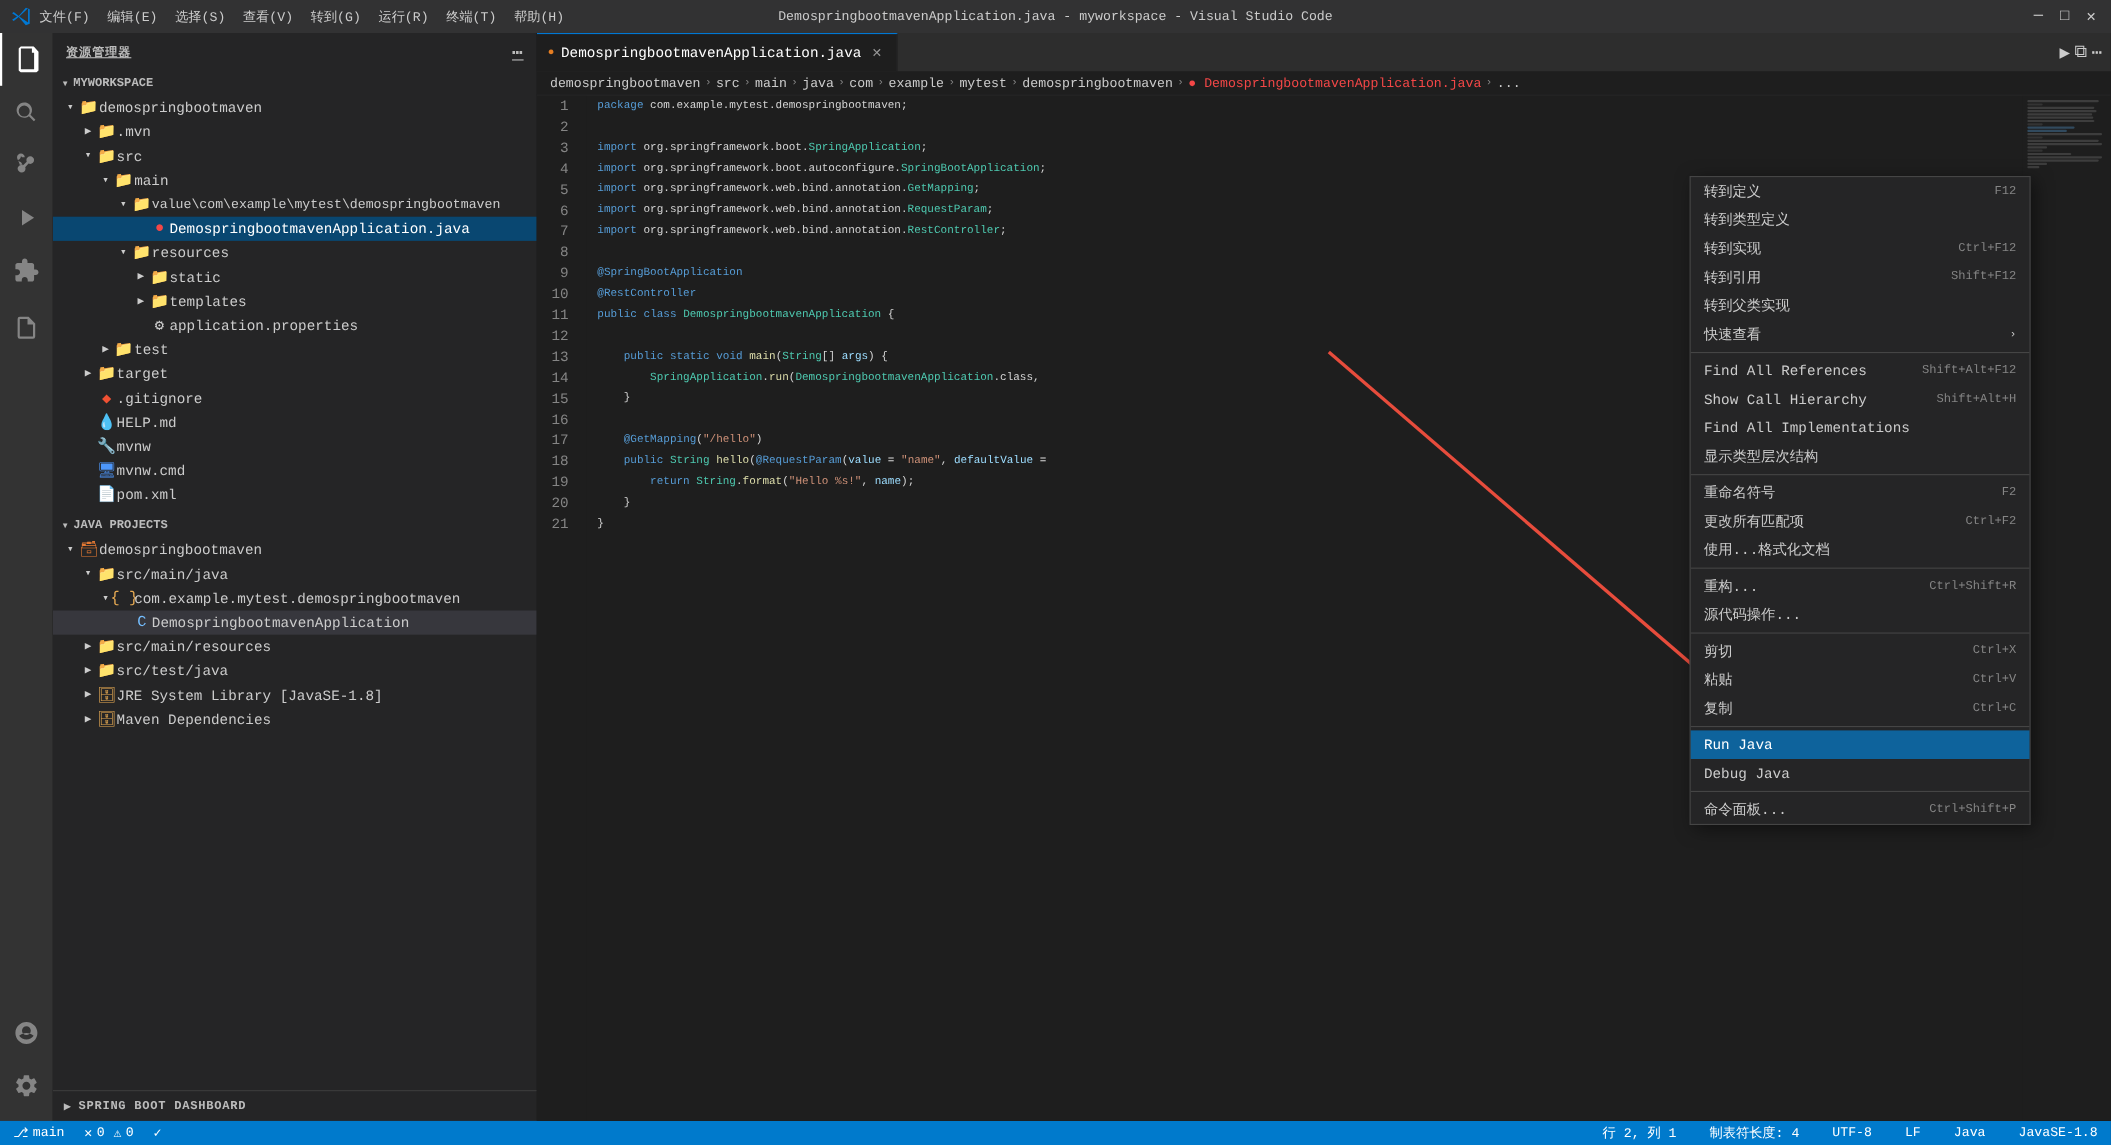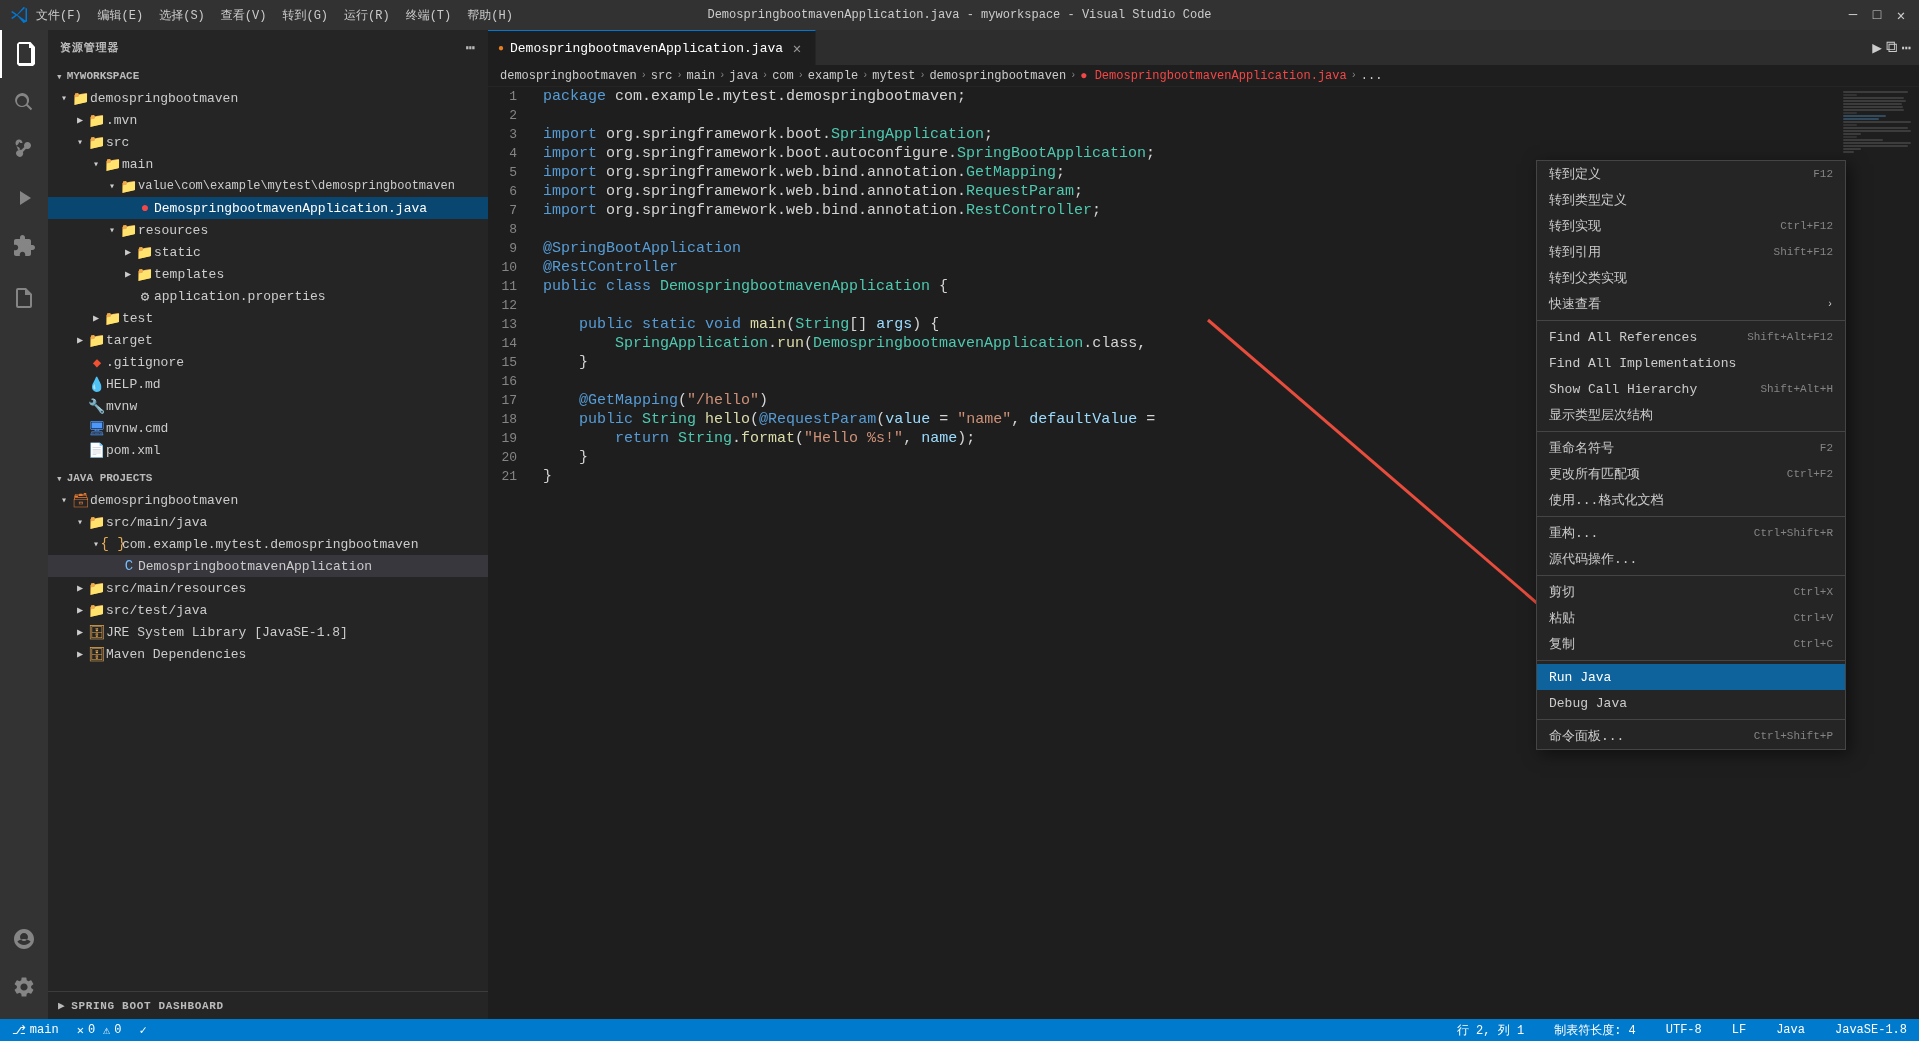--- a/index.html
+++ b/index.html
@@ -116,20 +116,21 @@
       display: flex;
       align-items: center;
       justify-content: space-between;
       padding: 0 12px;
       color: #bbbbbb;
       font-size: 11px;
       font-weight: 700;
       letter-spacing: 0.08em;
       text-transform: uppercase;
       flex-shrink: 0;
+      text-decoration: underline;
     }
     .sidebar-header-actions {
       display: flex;
       gap: 6px;
     }
     .sidebar-content {
       flex: 1;
       overflow-y: auto;
       overflow-x: hidden;
     }
@@ -294,21 +295,21 @@
       flex: 1;
       overflow: hidden;
       padding-left: 10px;
       line-height: 19px;
     }
     .code-line {
       height: 19px;
       display: flex;
       align-items: center;
       white-space: pre;
-      font-size: 15px;
+      font-size: 10px;
     }
 
     
     .kw { color: #569cd6; }
     .type { color: #4ec9b0; }
     .str { color: #ce9178; }
     .annotation { color: #569cd6; }
     .method { color: #dcdcaa; }
     .param { color: #9cdcfe; }
     .plain { color: #d4d4d4; }
@@ -863,26 +864,26 @@
       <div class="context-menu-item">
         <span>快速查看</span>
         <span class="arrow">›</span>
       </div>
       <div class="context-menu-separator"></div>
       <div class="context-menu-item">
         <span>Find All References</span>
         <span class="shortcut">Shift+Alt+F12</span>
       </div>
       <div class="context-menu-item">
+        <span>Show Call Hierarchy</span>
+        <span class="shortcut">Shift+Alt+H</span>
+      </div>
+      <div class="context-menu-item">
         <span>Find All Implementations</span>
         <span class="shortcut"></span>
-      </div>
-      <div class="context-menu-item">
-        <span>Show Call Hierarchy</span>
-        <span class="shortcut">Shift+Alt+H</span>
       </div>
       <div class="context-menu-item">
         <span>显示类型层次结构</span>
         <span class="shortcut"></span>
       </div>
       <div class="context-menu-separator"></div>
       <div class="context-menu-item">
         <span>重命名符号</span>
         <span class="shortcut">F2</span>
       </div>

